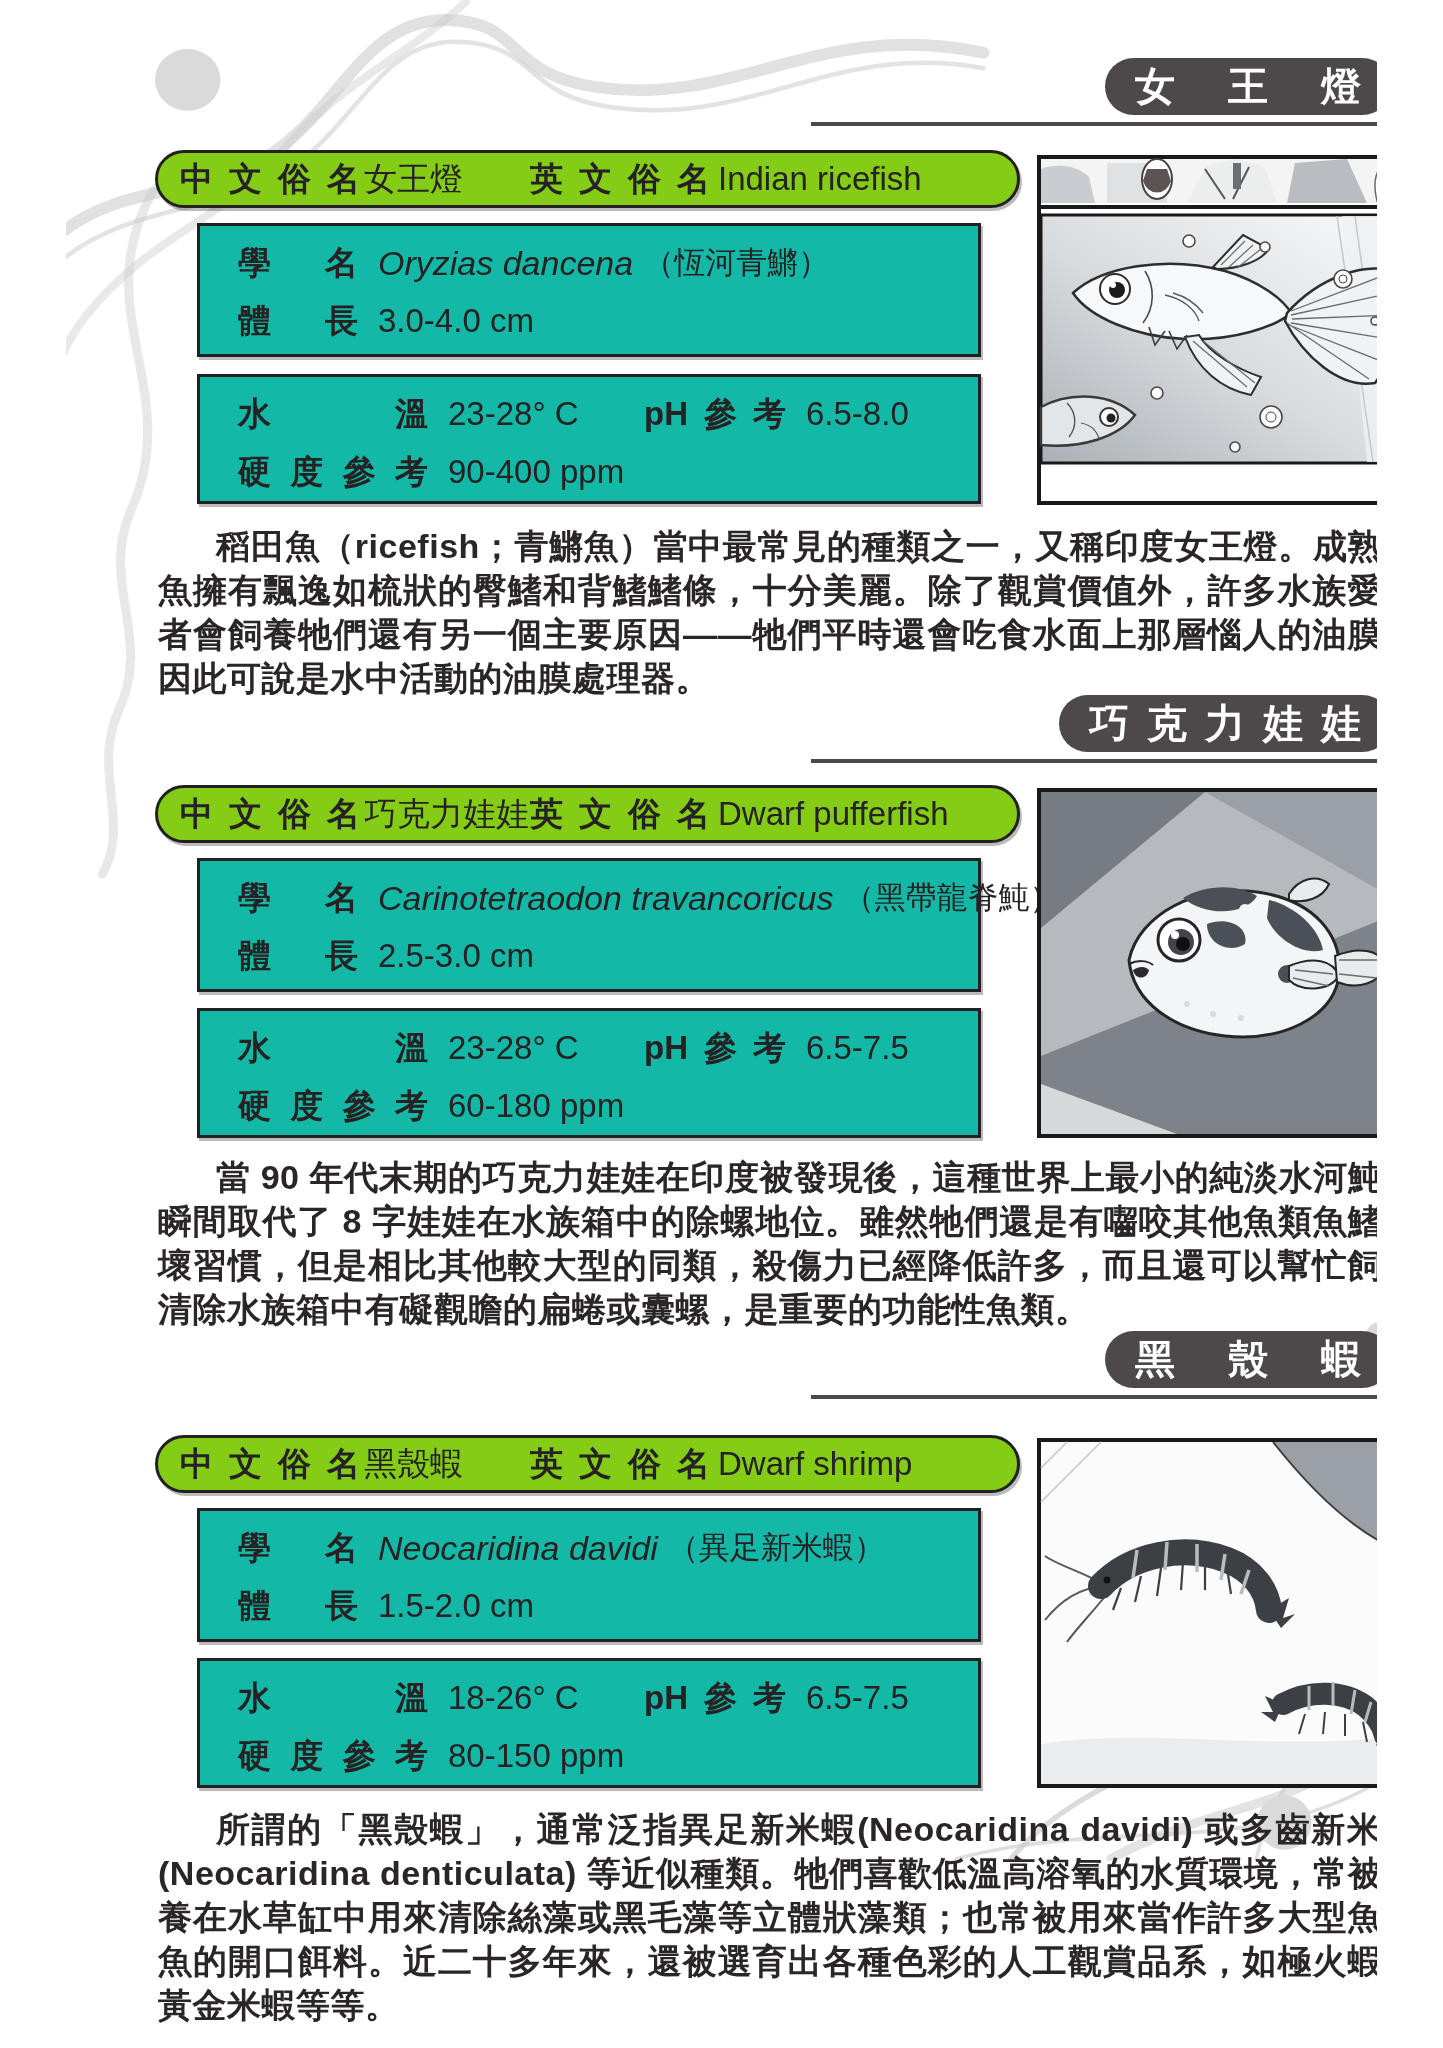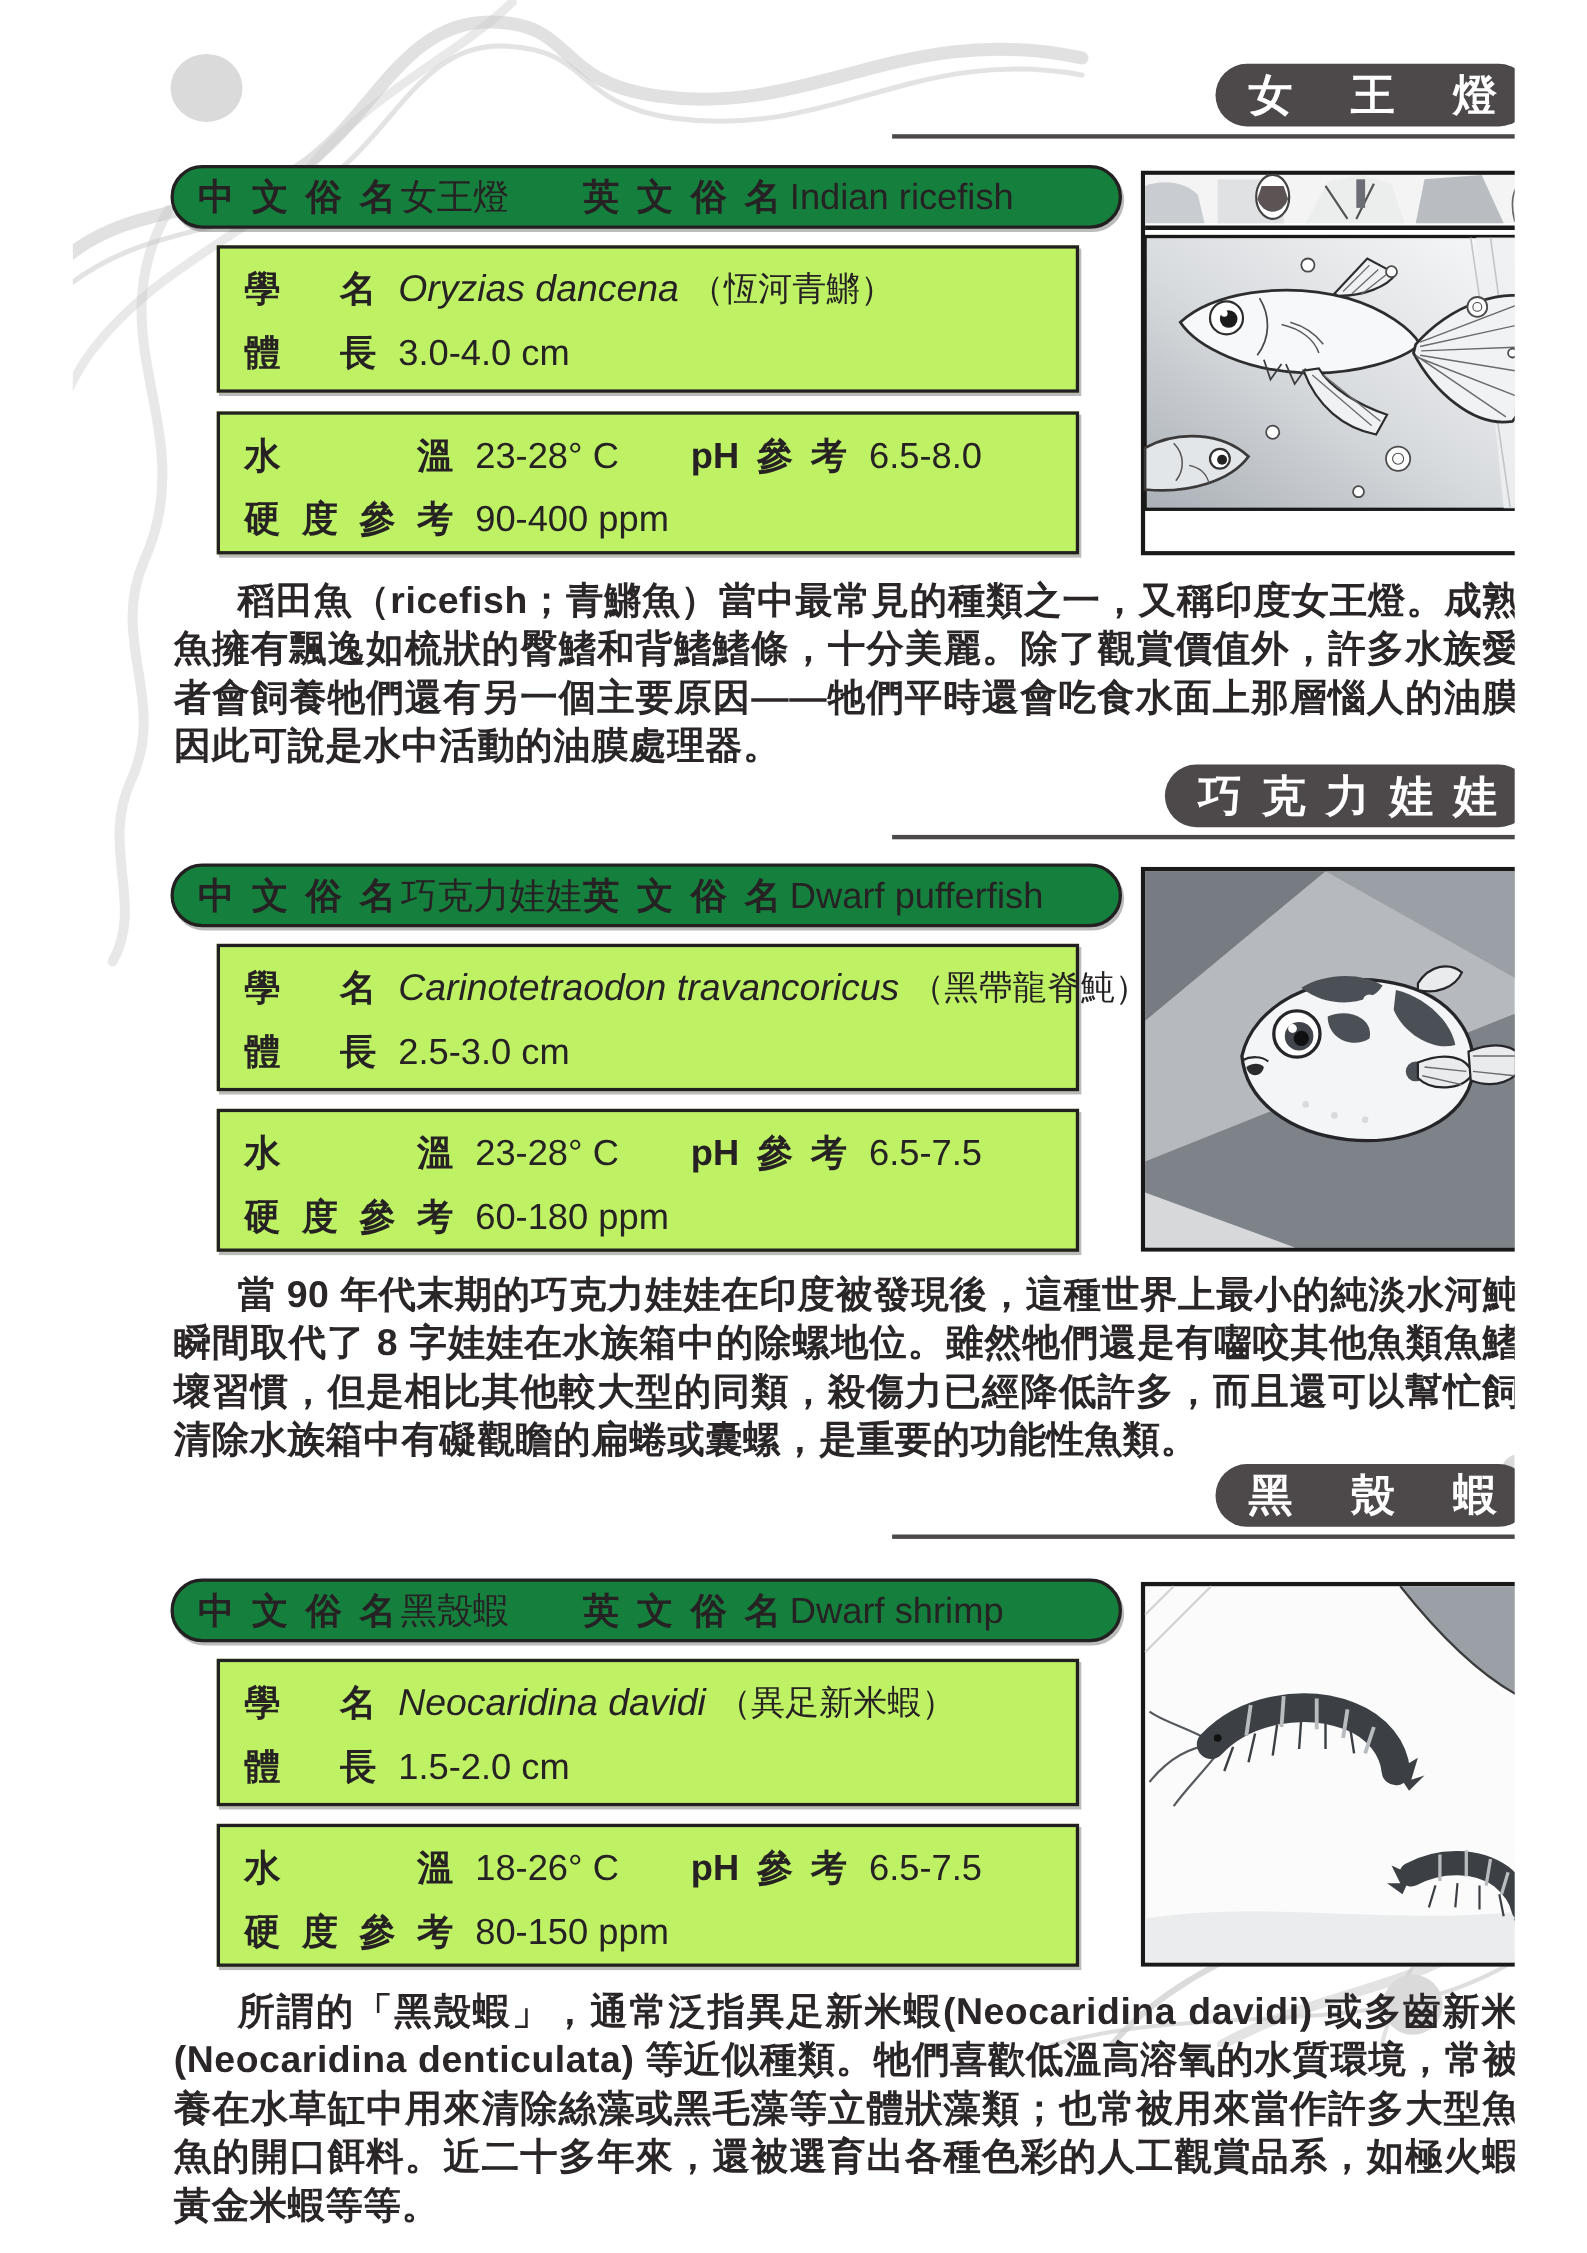--- a/index.html
+++ b/index.html
@@ -27,36 +27,36 @@
   .pill-text {
     width: 100%; padding: 0 30px; color: #ffffff;
     font-family: "Liberation Serif", serif; font-weight: 700; font-size: 40px;
     text-align: justify; text-align-last: justify;
   }
   .rule { position: absolute; top: 64px; left: 745px; right: 112px; height: 4px; background: #4d494a; }
 
   
   .hdr {
     position: absolute; left: 89px; width: 865px; height: 58px;
-    background: #15803d; border: 3px solid #232021; border-radius: 30px;
+    background: #84cc16; border: 3px solid #232021; border-radius: 30px;
     box-shadow: 2px 3px 0 rgba(60,60,60,.35);
   }
   .s1 .hdr { top: 92px; } .s2 .hdr { top: 90px; } .s3 .hdr { top: 104px; }
   .hdr span { position: absolute; top: 0; line-height: 52px; font-size: 33px; white-space: nowrap; }
   .hdr .hlabel { width: 180px; font-weight: 700; text-align: justify; text-align-last: justify; }
   .hdr .pos-l1 { left: 22px; }
   .hdr .pos-v1 { left: 206px; font-weight: 400; }
   .hdr .pos-l2 { left: 372px; }
   .hdr .pos-v2 { left: 560px; font-weight: 400; }
 
   
   .ibox {
     position: absolute; left: 131px; width: 784px;
-    background: #bef264; border: 3px solid #232021;
-    box-shadow: 2px 3px 0 rgba(60,60,60,.35); padding: 8px 0 0 0;
+    background: #14b8a6; border: 3px solid #232021;
+    box-shadow: 2px 3px 0 rgba(60,60,60,.35); padding: 8px 0 0 16px;
   }
   .ibox.sci   { height: 134px; }
   .ibox.water { height: 130px; }
   .s1 .ibox.sci { top: 165px; } .s2 .ibox.sci { top: 163px; } .s3 .ibox.sci { top: 177px; }
   .s1 .ibox.water { top: 316px; } .s2 .ibox.water { top: 313px; } .s3 .ibox.water { top: 327px; }
   .row { display: flex; align-items: center; height: 58px; padding-left: 22px; font-size: 33px; white-space: nowrap; }
   .jlbl { font-weight: 600; text-align: justify; text-align-last: justify; flex: none; }
   .w-sci  { width: 120px; }
   .w-temp { width: 190px; }
   .w-ph   { width: 142px; }

